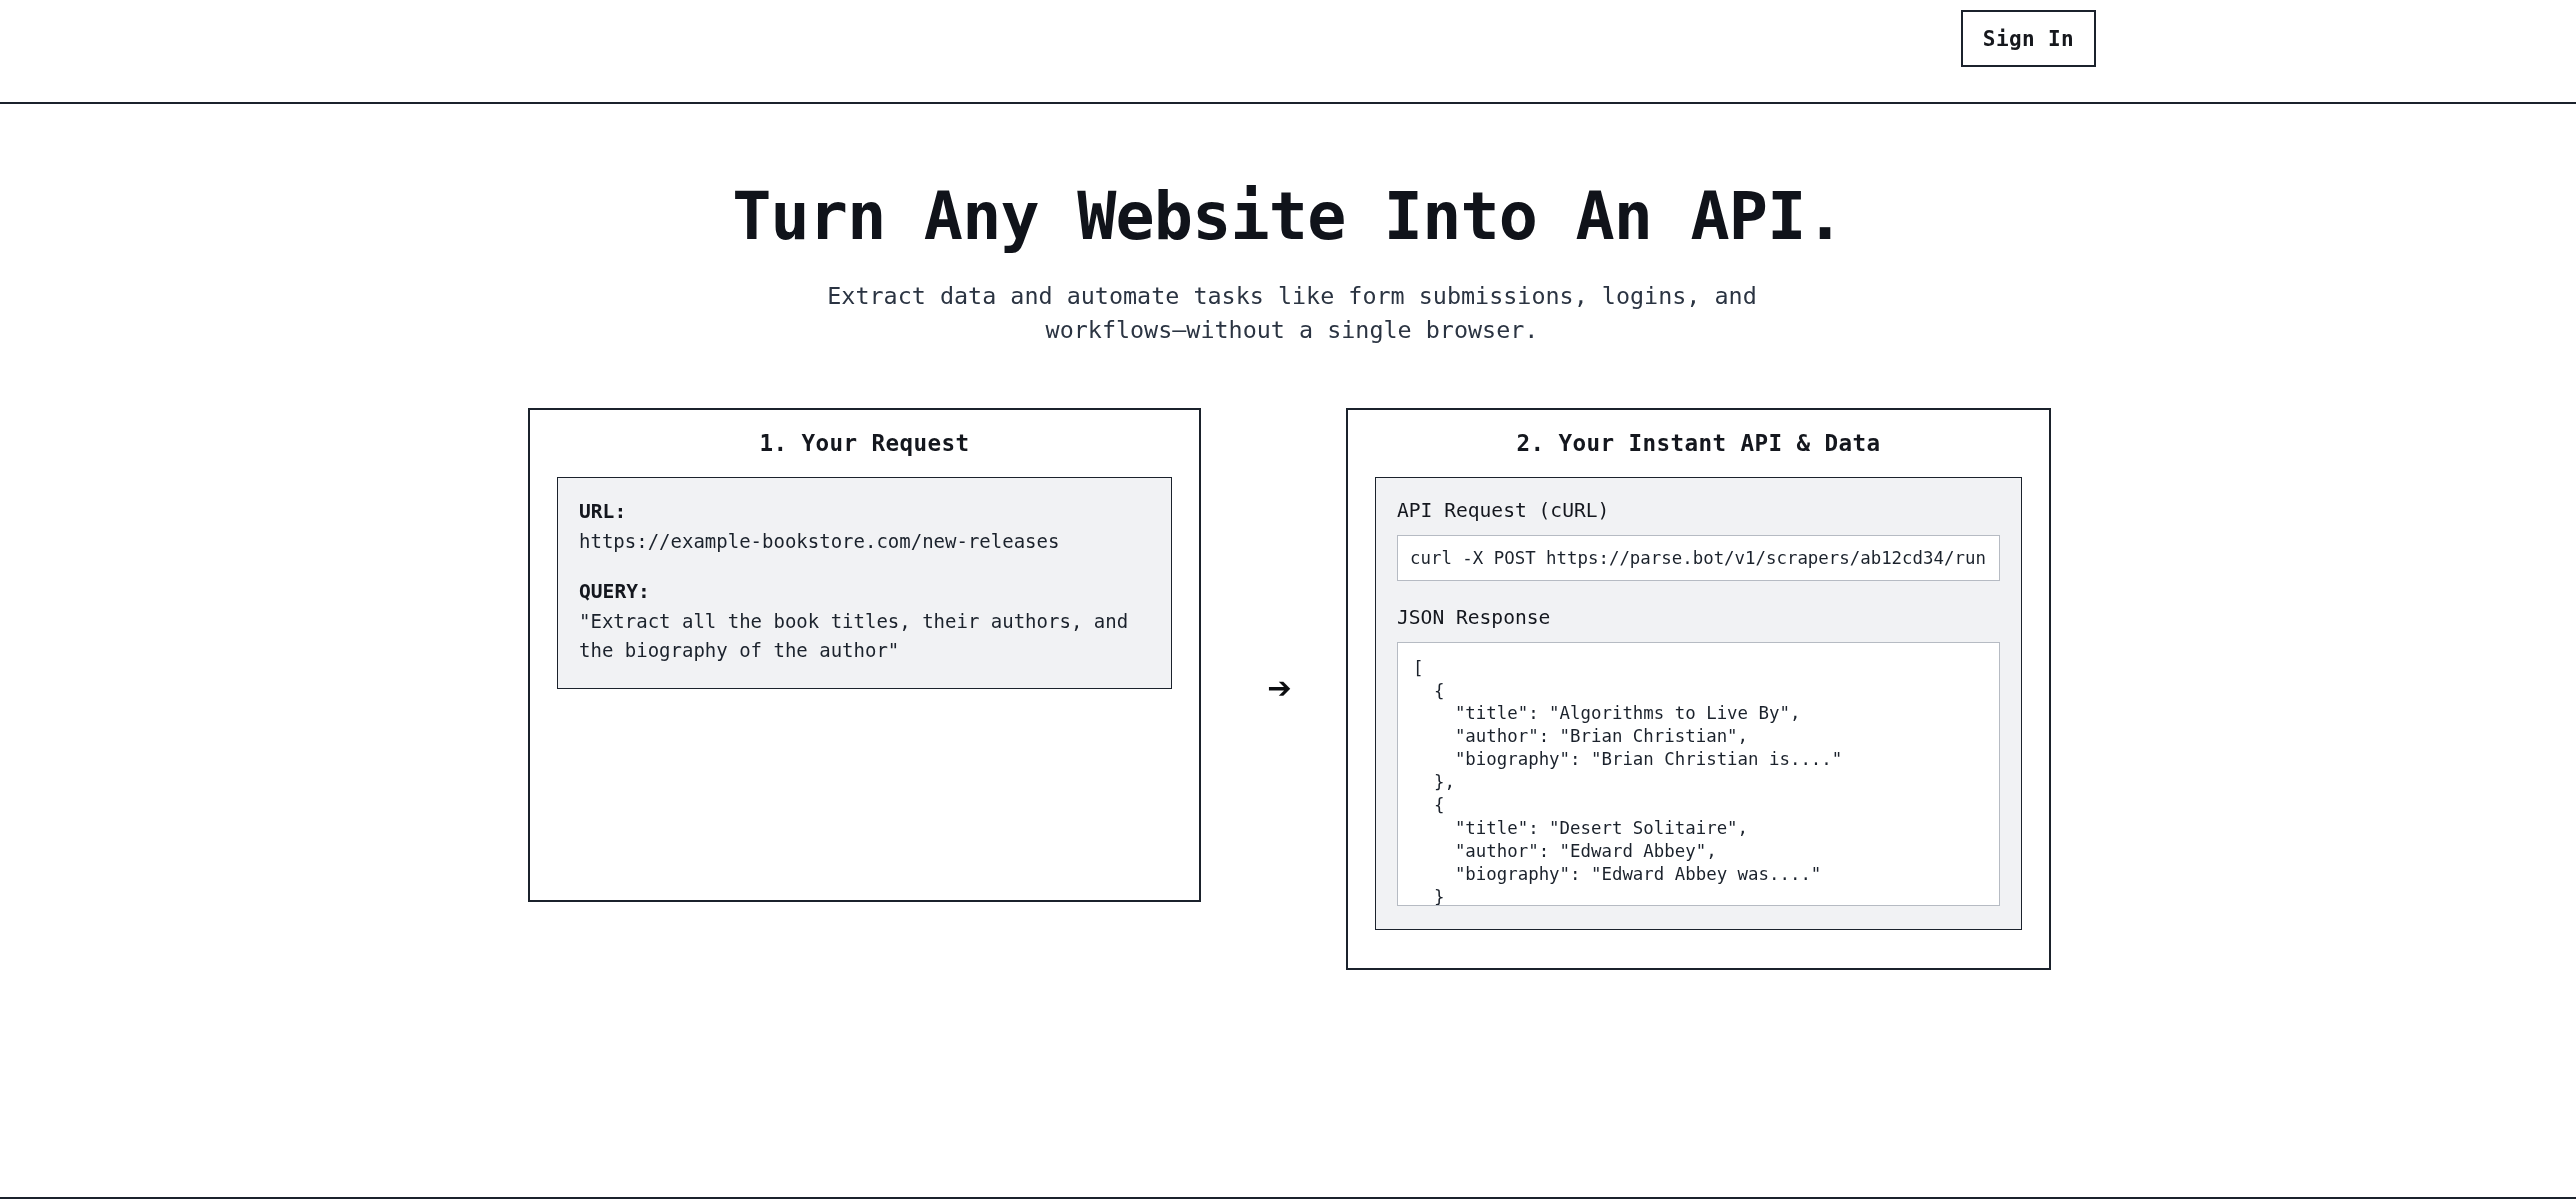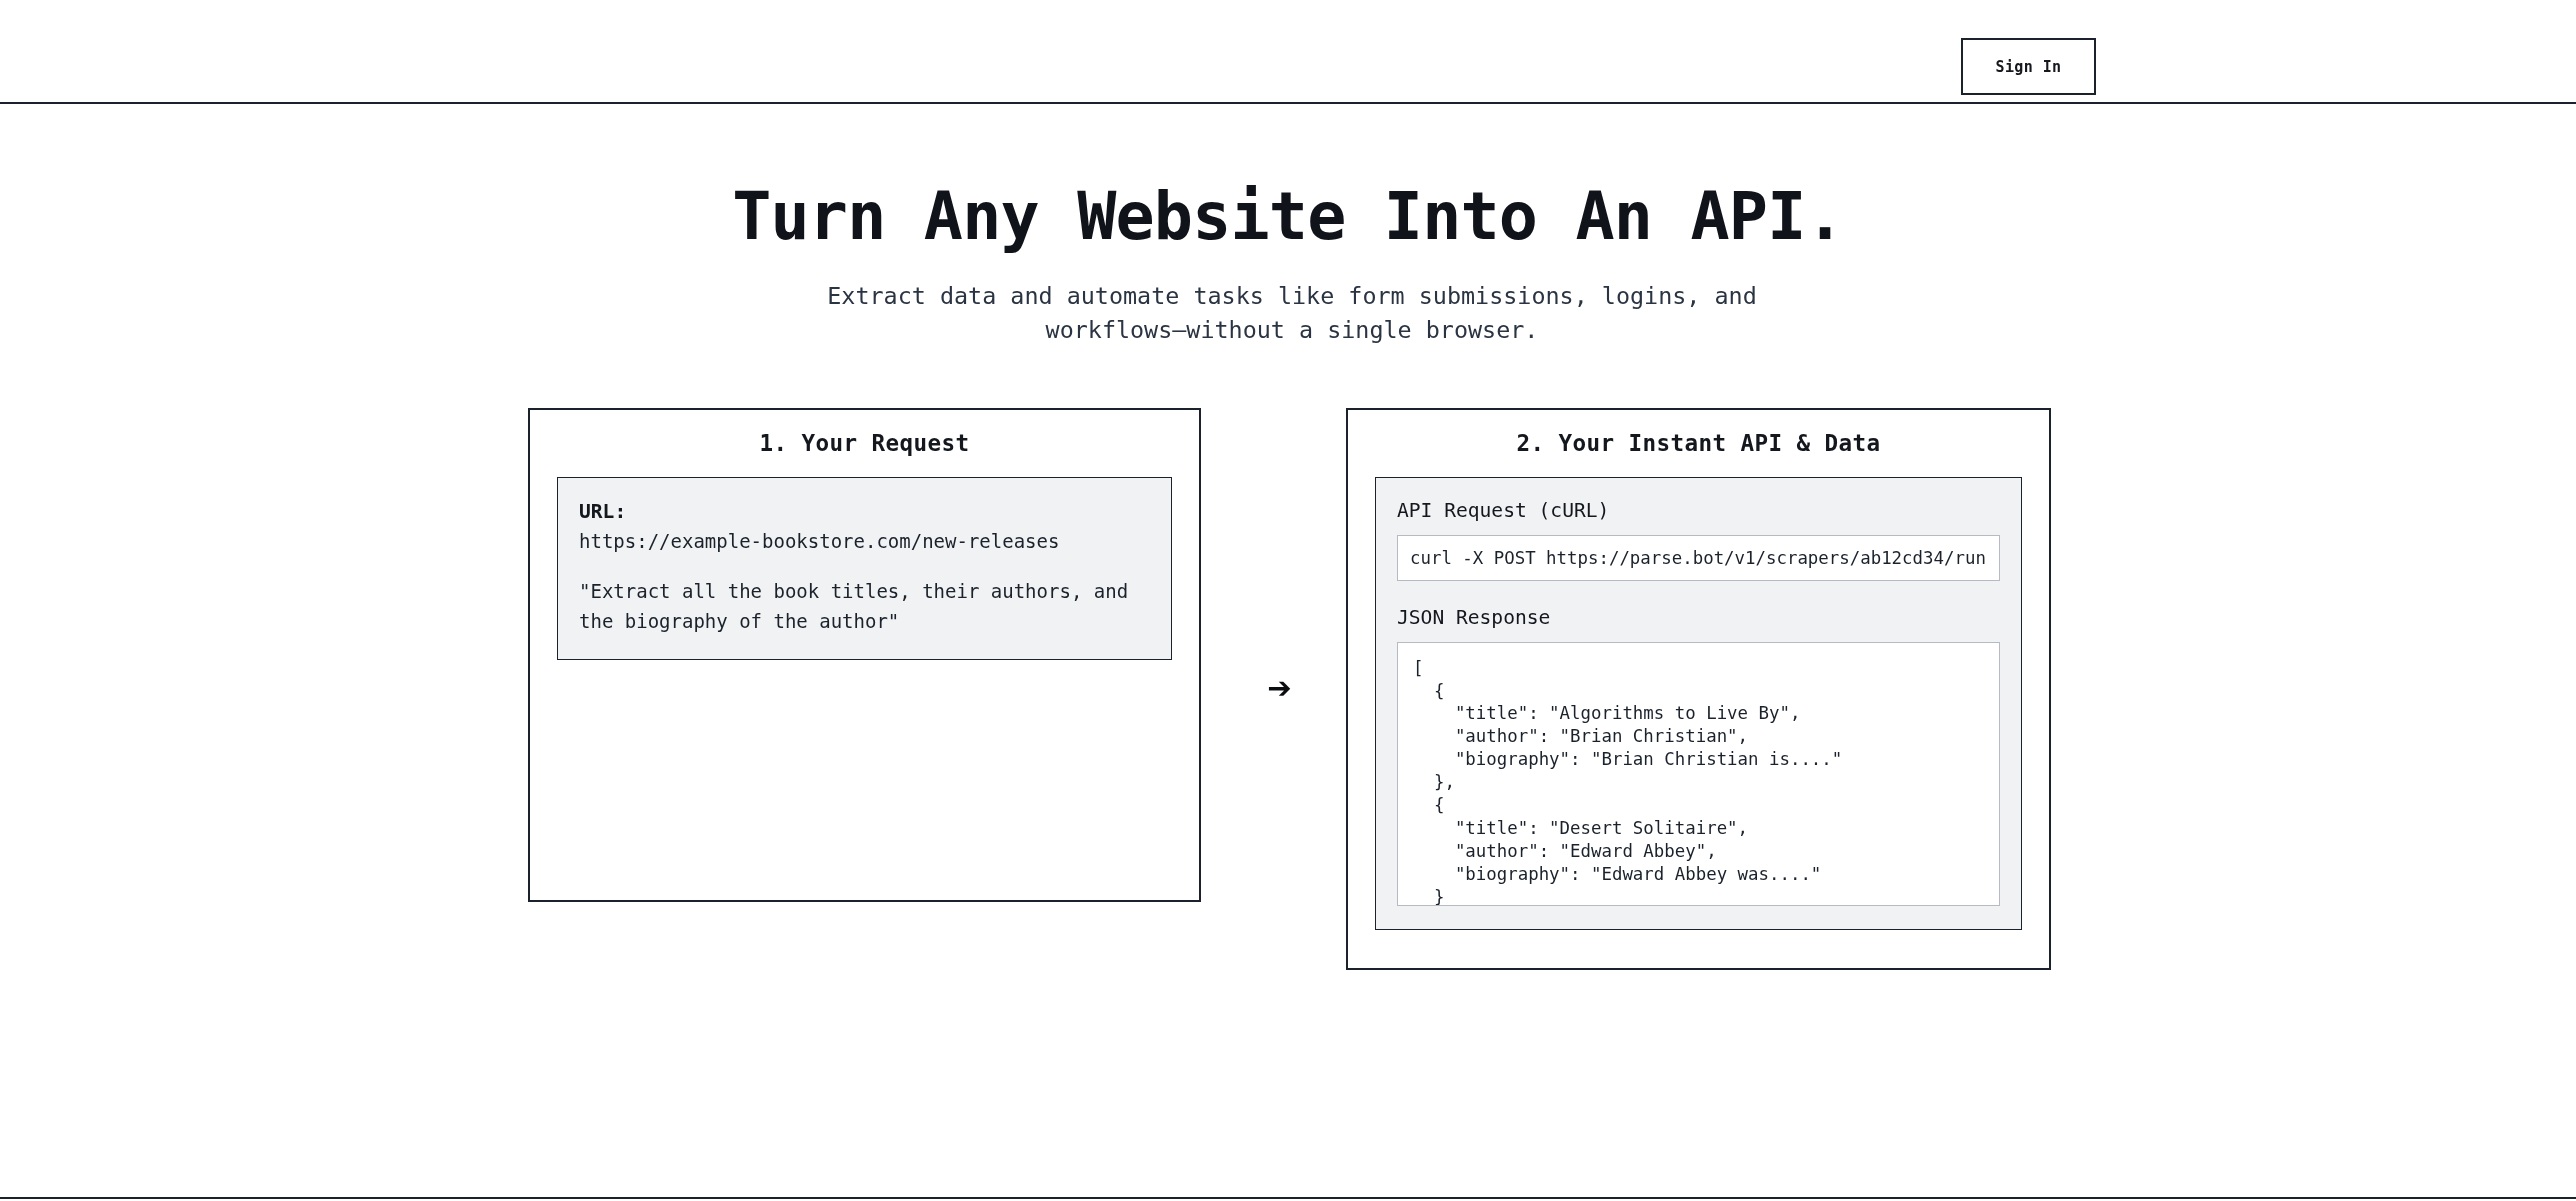--- a/index.html
+++ b/index.html
@@ -50,27 +50,27 @@
     font-weight: bold;
     letter-spacing: 0.4px;
     color: #16181d;
     line-height: 1;
   }
 
   .signin-button {
     position: absolute;
     right: 1972px;
     left: 1961px;
-    top: 38px;
+    top: 10px;
     width: 135px;
     height: 57px;
     border: 2.3px solid #1b222c;
     background: #ffffff;
     font-family: "DejaVu Sans Mono", "Liberation Mono", monospace;
-    font-size: 15px;
+    font-size: 21px;
     font-weight: bold;
     color: #16181d;
     cursor: pointer;
     display: flex;
     align-items: center;
     justify-content: center;
     letter-spacing: 0.4px;
   }
 
   
@@ -242,20 +242,21 @@
   <div class="card card-request">
     <div class="card-title">1. Your Request</div>
 
     <div class="panel">
       <div class="field-group">
         <div class="field-label">URL:</div>
         <div class="field-value">https://example-bookstore.com/new-releases</div>
       </div>
 
       <div class="field-group">
+        <div class="field-label">QUERY:</div>
         <div class="field-value">"Extract all the book titles, their authors, and the biography of the author"</div>
       </div>
     </div>
   </div>
 
   <div class="flow-arrow">➔</div>
 
   <div class="card card-response">
     <div class="card-title">2. Your Instant API &amp; Data</div>
 

